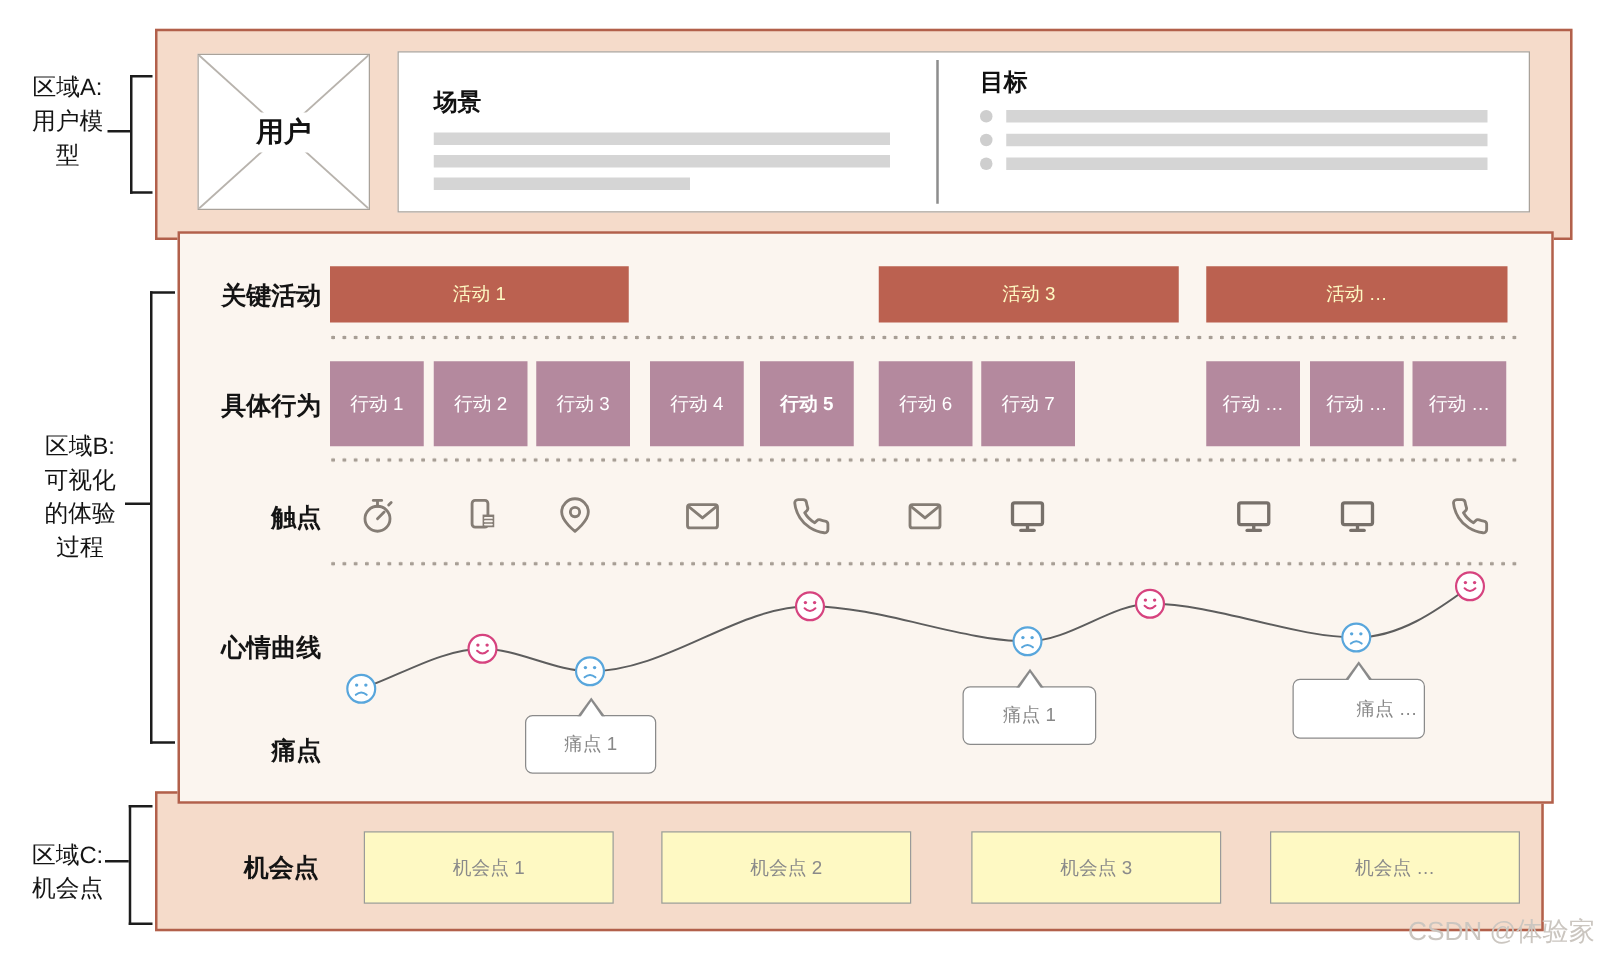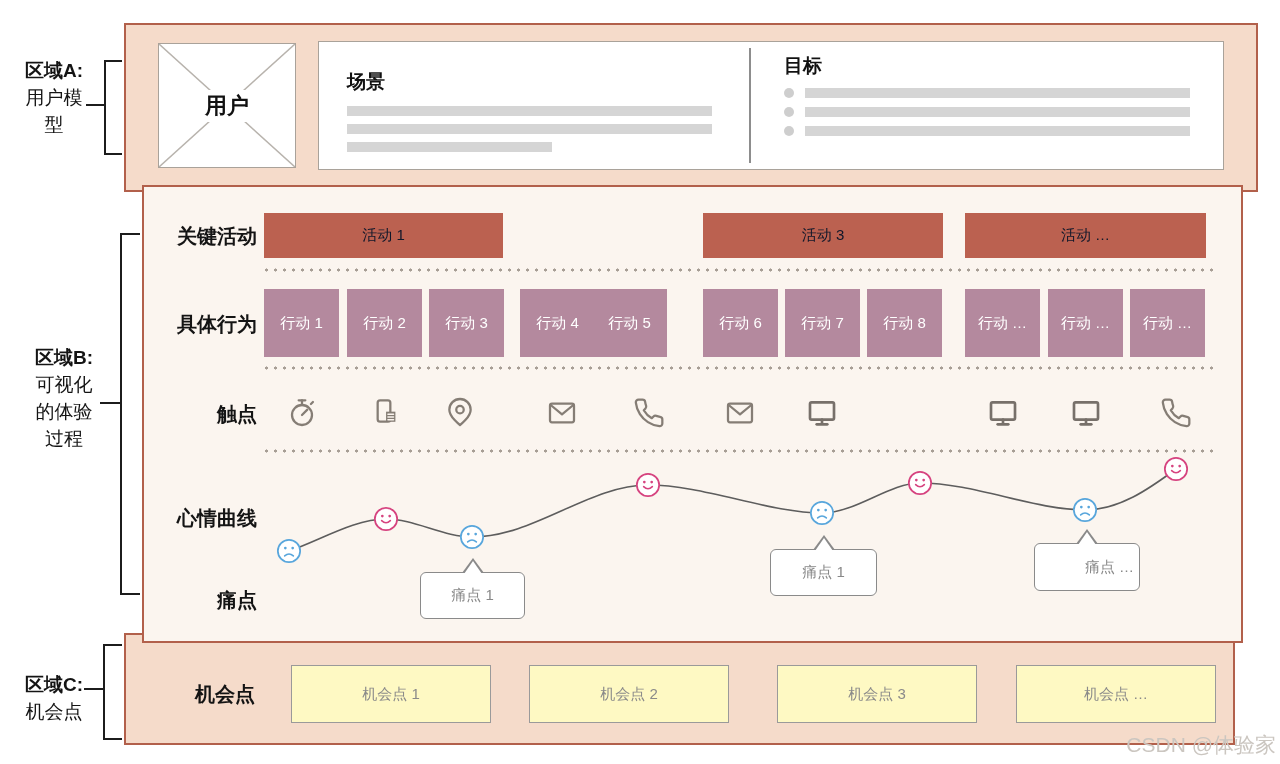--- a/index.html
+++ b/index.html
@@ -2,21 +2,21 @@
 <html><head>
 <meta charset="utf-8">
 <style>
   * { margin:0; padding:0; box-sizing:border-box; }
   html,body { background:#ffffff; }
   body { font-family:"Liberation Sans","DejaVu Sans",sans-serif; }
   #page { position:relative; width:1280px; height:764px; background:#ffffff; overflow:hidden; }
 
   
   .region-label { position:absolute; text-align:center; font-size:19px; line-height:27px; color:#141414; }
-  .region-label .rl-title { font-weight:700; }
+  .region-label .rl-title { font-weight:400; }
   .bracket { position:absolute; border:2px solid #1c1c1c; border-right:none; }
   .bracket-tick { position:absolute; height:2px; background:#1c1c1c; }
 
   
   .panel { position:absolute; background:#f5dbca; border:2px solid #b2604b; }
   #panel-a { left:124px; top:23px;  width:1134px; height:169px; z-index:1; }
   #panel-c { left:124px; top:633px; width:1111px; height:112px; z-index:1; }
   #panel-b { left:142px; top:185px; width:1101px; height:458px; z-index:2; background:#fbf5ef; }
 
   
@@ -35,21 +35,21 @@
   .info-divider { width:2px; background:#8d8d8d; margin:6px 0; }
   .ph-bars { margin-top:11px; }
   .ph-bar { height:10px; background:#d5d5d5; margin-bottom:8px; }
   .bullet-row { display:flex; align-items:center; margin-top:9px; }
   .bullet-dot { width:10px; height:10px; border-radius:50%; background:#cecece; margin-right:11px; flex:none; }
   .bullet-bar { height:10px; width:385px; background:#d5d5d5; }
 
   
   .row-label { position:absolute; left:0; width:113px; text-align:right;
                font-size:20px; font-weight:700; color:#141414; }
-  .activity { position:absolute; top:26px; height:45px; background:#bb6150; color:#0f172a;
+  .activity { position:absolute; top:26px; height:45px; background:#bb6150; color:#fef9c3;
               font-size:15px; display:flex; align-items:center; justify-content:center; }
   .dotline { position:absolute; left:118px; width:952px; height:4px; background-repeat:repeat-x;
              background-image:radial-gradient(circle, #a79e95 1.4px, transparent 1.7px);
              background-size:9px 4px; }
   .action { position:absolute; top:102px; width:75px; height:68px; background:#b4899e; color:#fff;
             font-size:15px; display:flex; align-items:center; justify-content:center; white-space:nowrap; }
   .tp { position:absolute; top:209px; width:34px; height:34px; display:flex; align-items:center; justify-content:center; }
   .tp svg { width:32px; height:32px; }
 
   #mood-svg { position:absolute; left:100px; top:268px; width:950px; height:115px; }
@@ -163,24 +163,23 @@
     <div class="activity" style="left:120px; width:239px;">活动 1</div>
     <div class="activity" style="left:559px; width:240px;">活动 3</div>
     <div class="activity" style="left:821px; width:241px;">活动 …</div>
 
     <div class="dotline" style="top:81px;"></div>
 
     <div class="action" style="left:120px;">行动 1</div>
     <div class="action" style="left:203px;">行动 2</div>
     <div class="action" style="left:285px;">行动 3</div>
     <div class="action" style="left:376px;">行动 4</div>
-    <div class="action" style="left:448px;">行动 5</div>
+    <div class="action" style="left:464px;font-weight:bold;">行动 5</div>
     <div class="action" style="left:559px;">行动 6</div>
     <div class="action" style="left:641px;">行动 7</div>
-    <div class="action" style="left:723px;">行动 8</div>
     <div class="action" style="left:821px;">行动 …</div>
     <div class="action" style="left:904px;">行动 …</div>
     <div class="action" style="left:986px;">行动 …</div>
 
     <div class="dotline" style="top:179px;"></div>
 
     <div class="tp" style="left:141px;">
       <svg viewBox="0 0 24 24" fill="none" stroke="#857d75" stroke-width="1.7" stroke-linecap="round" stroke-linejoin="round">
         <circle cx="12" cy="13.5" r="7.5"></circle>
           <line x1="12" y1="13.5" x2="16" y2="9.5"></line>

